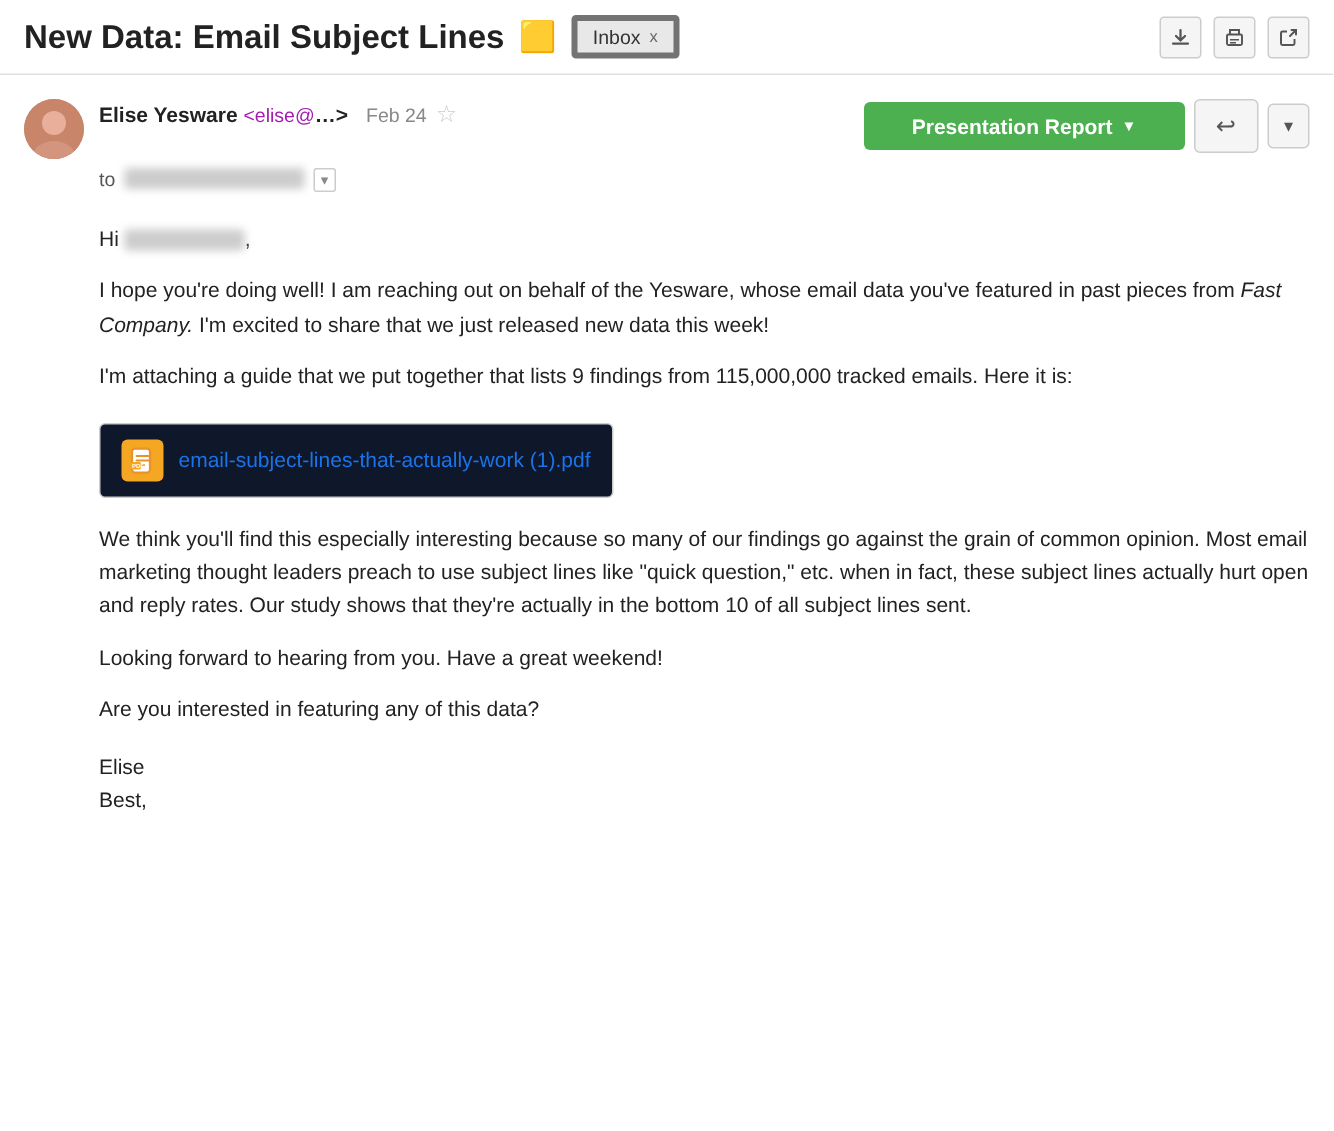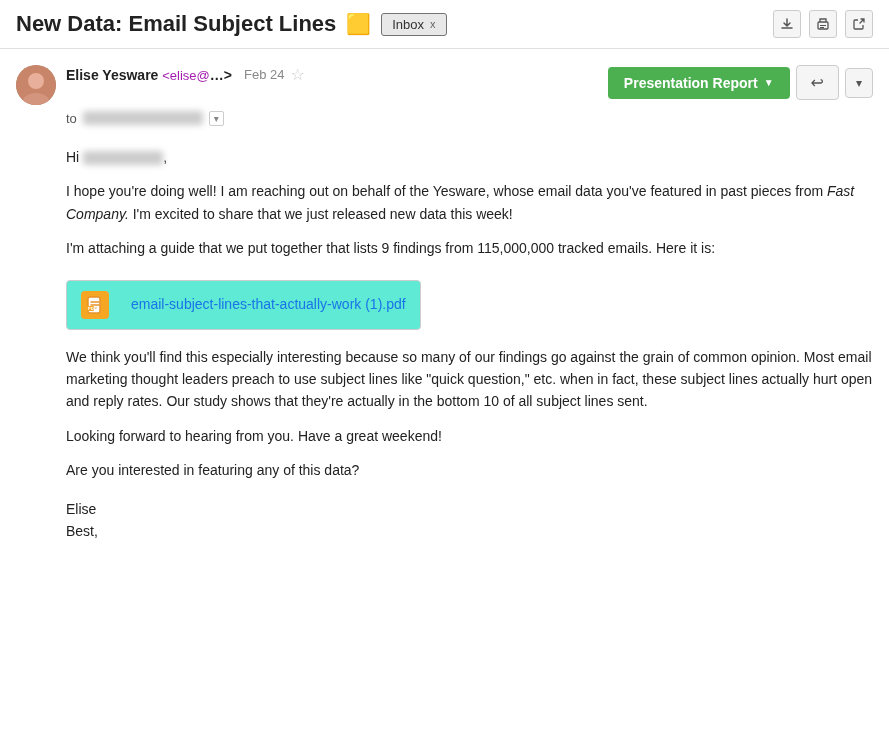--- a/index.html
+++ b/index.html
@@ -29,21 +29,21 @@
     }
     .folder-icon {
       color: #f5a623;
       font-size: 20px;
       margin-right: 10px;
     }
     .inbox-tab {
       display: inline-flex;
       align-items: center;
       background: #e8e8e8;
-      border: 1px solid #737373;
+      border: 4px solid #737373;
       border-radius: 3px;
       padding: 3px 10px;
       font-size: 13px;
       color: #333;
       margin-right: 16px;
     }
     .inbox-tab-close {
       margin-left: 6px;
       cursor: pointer;
       color: #666;
@@ -115,21 +115,21 @@
       display: flex;
       align-items: center;
       gap: 6px;
       margin-left: auto;
     }
     .presentation-btn {
       background: #4caf50;
       color: #fff;
       border: none;
       border-radius: 4px;
-      padding: 8px 16px;
+      padding: 8px 32px;
       font-size: 14px;
       font-weight: bold;
       cursor: pointer;
       display: flex;
       align-items: center;
       gap: 6px;
     }
     .presentation-btn .caret {
       font-size: 10px;
     }
@@ -205,25 +205,25 @@
     }
     .italic {
       font-style: italic;
     }
 
     
     .attachment-box {
       display: inline-flex;
       align-items: center;
       border: 1px solid #ccc;
-      background: #5eead4;
+      background: #0f172a;
       border-radius: 4px;
       padding: 10px 14px;
       margin: 8px 0 16px 0;
-      gap: 22px;
+      gap: 10px;
       max-width: 420px;
     }
     .attachment-icon {
       width: 28px;
       height: 28px;
       background: #f5a623;
       border-radius: 4px;
       display: flex;
       align-items: center;
       justify-content: center;

